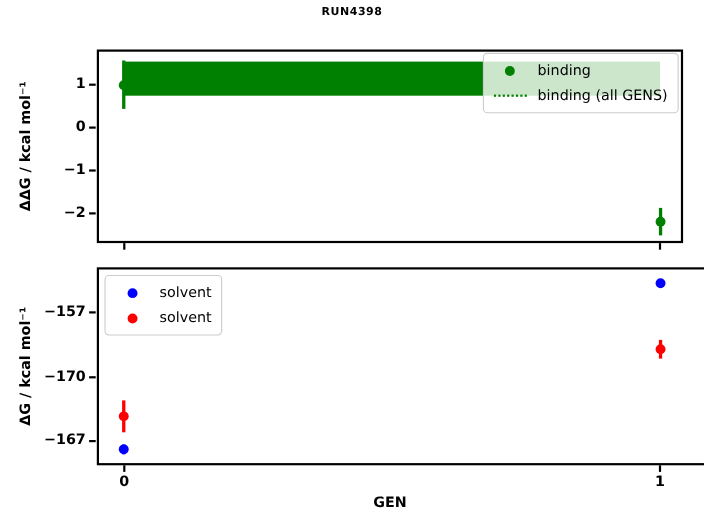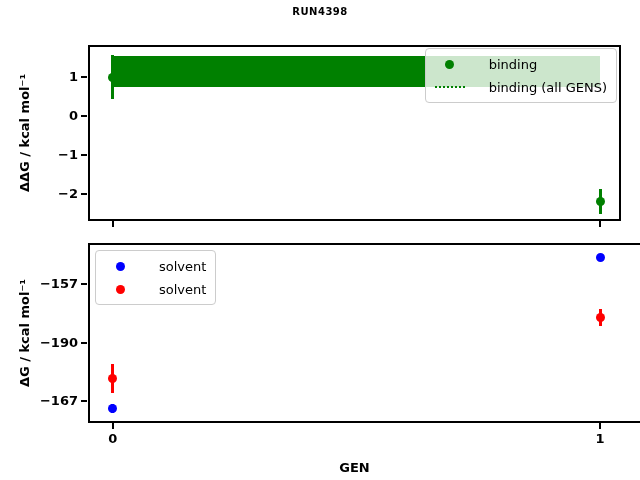--- a/index.html
+++ b/index.html
@@ -17,21 +17,21 @@
   .tick-mark-y { position: absolute; height: 2px; width: 6px; background: #000; }
   .tick-mark-x { position: absolute; width: 2px; height: 6px; background: #000; }
   .tick-label-y { position: absolute; width: 58px; text-align: right; font-size: 13px; font-weight: bold; line-height: 18px; }
   .tick-label-x { position: absolute; width: 30px; text-align: center; font-size: 13px; font-weight: bold; }
   .axis-label-y { position: absolute; font-size: 13px; font-weight: bold; white-space: nowrap;
     transform: translate(-50%, -50%) rotate(-90deg); }
   .axis-label-x { position: absolute; font-size: 13px; font-weight: bold; text-align: center; }
   .legend { position: absolute; background: rgba(255,255,255,0.8); border: 1px solid #cccccc;
     border-radius: 4px; padding: 5px 9px; z-index: 5; display: flex; flex-direction: column;
     justify-content: center; gap: 3px; }
-  .legend-row { display: flex; align-items: center; gap: 24px; height: 20px; font-size: 13px; white-space: nowrap; }
+  .legend-row { display: flex; align-items: center; gap: 10px; height: 20px; font-size: 13px; white-space: nowrap; }
   .legend-marker { width: 30px; display: flex; justify-content: center; align-items: center; }
   .legend-dot { width: 9px; height: 9px; border-radius: 50%; }
   .legend-dotline { width: 30px; height: 0; border-top: 2px dotted #008000; }
 </style>
 </head>
 <body>
 
 <div class="figure">
   <div class="figure-title">RUN4398</div>
 
@@ -78,34 +78,34 @@
       <div class="errbar" style="left: 508.55px; top: 9.14007px; width: 3px; height: 5.86319px; background: rgb(0, 0, 255);"></div>
       <div class="marker" style="left: 505.55px; top: 7.57166px; width: 9px; height: 9px; background: rgb(0, 0, 255);"></div>
       <div class="errbar" style="left: 21.3473px; top: 118.782px; width: 3px; height: 29.316px; background: rgb(255, 0, 0);"></div>
       <div class="marker" style="left: 18.3473px; top: 128.94px; width: 9px; height: 9px; background: rgb(255, 0, 0);"></div>
       <div class="errbar" style="left: 508.55px; top: 63.6678px; width: 3px; height: 17.5896px; background: rgb(255, 0, 0);"></div>
       <div class="marker" style="left: 505.55px; top: 67.9625px; width: 9px; height: 9px; background: rgb(255, 0, 0);"></div>
     </div>
 
   <div class="axis-label-y" style="left:24px; top:133px;">ΔΔG / kcal mol⁻¹</div>
   <div class="axis-label-y" style="left:24px; top:333px;">ΔG / kcal mol⁻¹</div>
-  <div class="axis-label-x" style="left:88px; top:450px; width:533px;margin-top:10px;">GEN</div>
+  <div class="axis-label-x" style="left:88px; top:450px; width:533px;">GEN</div>
 <div class="tick-mark-y" style="left: 81px; top: 76px;"></div>
     <div class="tick-label-y" style="left: 20px; top: 68px;">1</div>
     <div class="tick-mark-y" style="left: 81px; top: 115.024px;"></div>
     <div class="tick-label-y" style="left: 20px; top: 107.024px;">0</div>
     <div class="tick-mark-y" style="left: 81px; top: 154.049px;"></div>
     <div class="tick-label-y" style="left: 20px; top: 146.049px;">−1</div>
     <div class="tick-mark-y" style="left: 81px; top: 193.073px;"></div>
     <div class="tick-label-y" style="left: 20px; top: 185.073px;">−2</div>
     <div class="tick-mark-x" style="left: 111.847px; top: 221px;"></div>
     <div class="tick-mark-x" style="left: 599.05px; top: 221px;"></div>
     <div class="tick-mark-y" style="left: 81px; top: 283.042px;"></div>
     <div class="tick-label-y" style="left: 20px; top: 275.042px;">−157</div>
     <div class="tick-mark-y" style="left: 81px; top: 341.674px;"></div>
-    <div class="tick-label-y" style="left: 20px; top: 333.674px;">−190</div>
+    <div class="tick-label-y" style="left: 20px; top: 333.674px;">−170</div>
     <div class="tick-mark-y" style="left: 81px; top: 400.306px;"></div>
     <div class="tick-label-y" style="left: 20px; top: 392.306px;">−167</div>
     <div class="tick-mark-x" style="left: 111.847px; top: 423px;"></div>
     <div class="tick-label-x" style="left: 97.8473px; top: 431px;">0</div>
     <div class="tick-mark-x" style="left: 599.05px; top: 423px;"></div>
     <div class="tick-label-x" style="left: 585.05px; top: 431px;">1</div>
   </div>
 
 </body></html>

